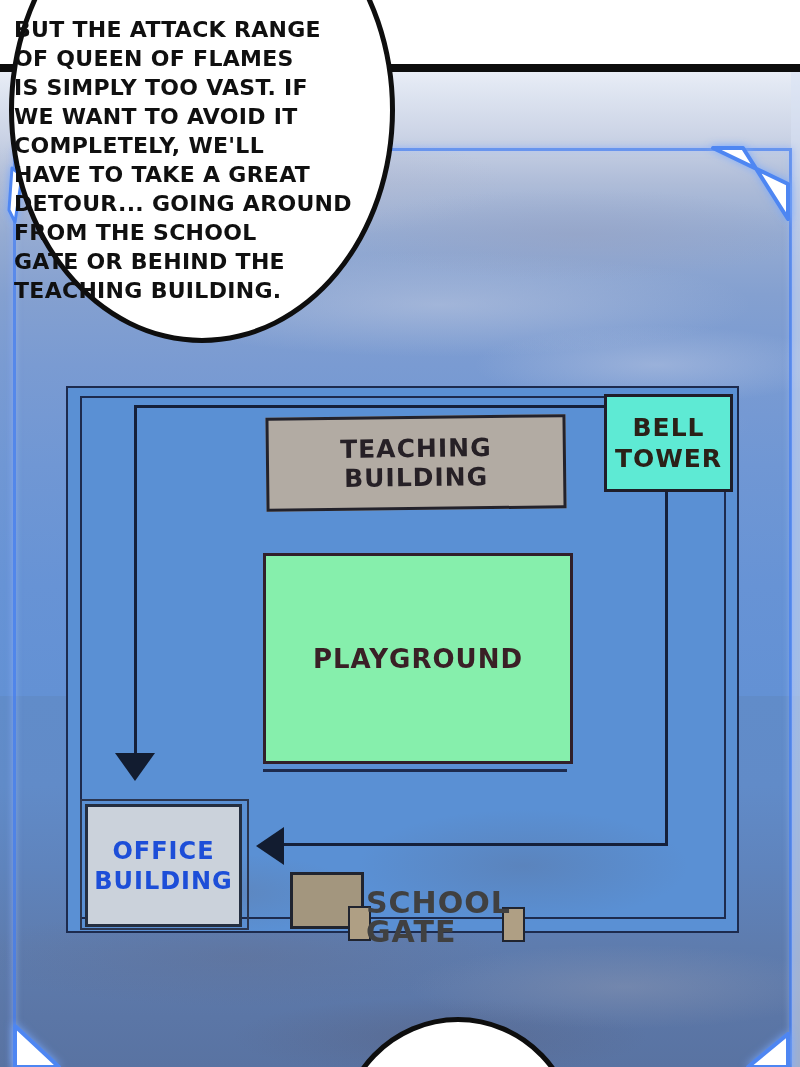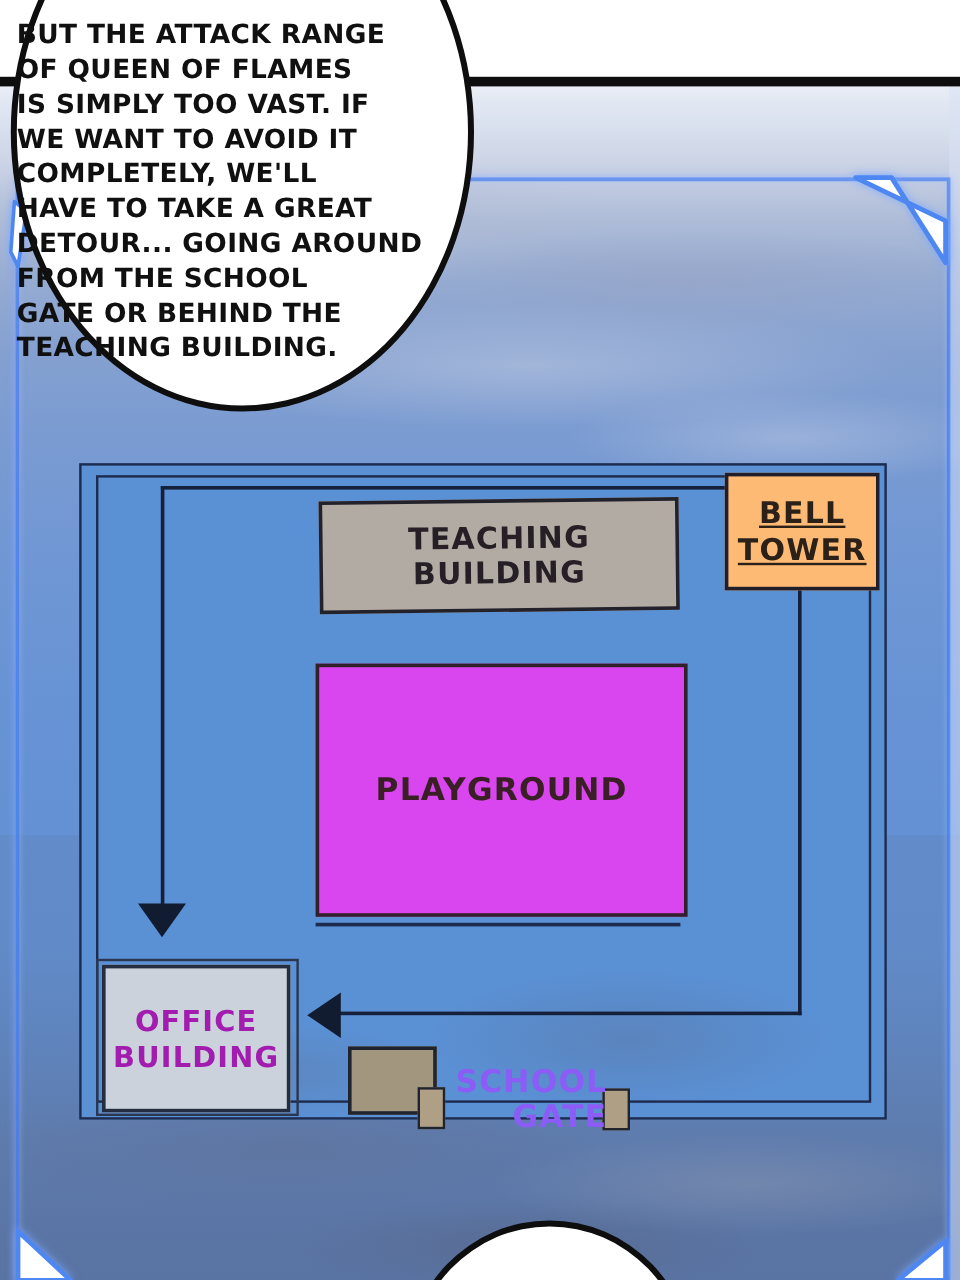--- a/index.html
+++ b/index.html
@@ -53,36 +53,36 @@
   #route-gate-h{left:283px;top:843px;width:385px;height:3px;}
   #route-gate-head{left:256px;top:827px;width:0;height:0;z-index:12;
     border-top:19px solid transparent;border-bottom:19px solid transparent;
     border-right:28px solid #121c30;}
 
   .bldg{display:flex;align-items:center;justify-content:center;text-align:center;
     z-index:14;font-weight:700;letter-spacing:1px;}
   #teaching{left:266px;top:416px;width:294px;height:88px;background:#b2aba3;
     border:3px solid #23222b;transform:rotate(-0.7deg);
     font-size:25px;color:#262026;}
-  #belltower{left:604px;top:394px;width:123px;height:92px;background:#fdba74;
-    border:3px solid #1f1e29;font-size:25px;line-height:1.25;color:#2b2118;text-decoration:underline;}
-  #playground{left:263px;top:553px;width:304px;height:205px;background:#d946ef;
+  #belltower{left:604px;top:394px;width:123px;height:92px;background:#5eead4;
+    border:3px solid #1f1e29;font-size:25px;line-height:1.25;color:#2b2118;}
+  #playground{left:263px;top:553px;width:304px;height:205px;background:#86efac;
     border:3px solid #31202a;font-size:26px;color:#3a2026;}
   #track-line{left:263px;top:769px;width:304px;height:3px;background:#1d2b4e;z-index:12;}
   #office-outline{left:80px;top:799px;width:165px;height:127px;border:2px solid #2b3650;z-index:13;}
   #office{left:85px;top:804px;width:151px;height:117px;background:#cbd2db;
-    border:3px solid #242e40;font-size:24px;line-height:1.25;color:#a21caf;}
+    border:3px solid #242e40;font-size:24px;line-height:1.25;color:#1d4ed8;}
   #gate-building{left:290px;top:872px;width:68px;height:51px;background:#a3967e;
     border:3px solid #20242f;z-index:14;}
   #gate-post-left{left:348px;top:906px;width:19px;height:31px;background:#af9f84;
     border:2px solid #20242f;z-index:14;}
   #gate-post-right{left:502px;top:907px;width:19px;height:31px;background:#af9f84;
     border:2px solid #20242f;z-index:14;}
-  #gate-label{left:366px;top:888px;width:140px;z-index:15;text-align:right;
-    font-size:26px;line-height:29px;font-weight:700;letter-spacing:1px;color:#8b5cf6;}
+  #gate-label{left:366px;top:888px;width:140px;z-index:15;text-align:left;
+    font-size:30px;line-height:29px;font-weight:700;letter-spacing:1px;color:#404040;}
 
   
   #bubble-top{left:9px;top:-123px;width:376px;height:456px;background:#ffffff;
     border:5px solid #0e0e0e;border-radius:50%;z-index:40;}
   #bubble-top-text{left:0;top:133px;width:100%;
     font-size:22px;line-height:29px;font-weight:700;letter-spacing:.3px;color:#101010;}
   #bubble-bottom{left:337px;top:1017px;width:232px;height:240px;background:#ffffff;
     border:5px solid #0e0e0e;border-radius:50%;z-index:40;}
 </style>
 </head>

